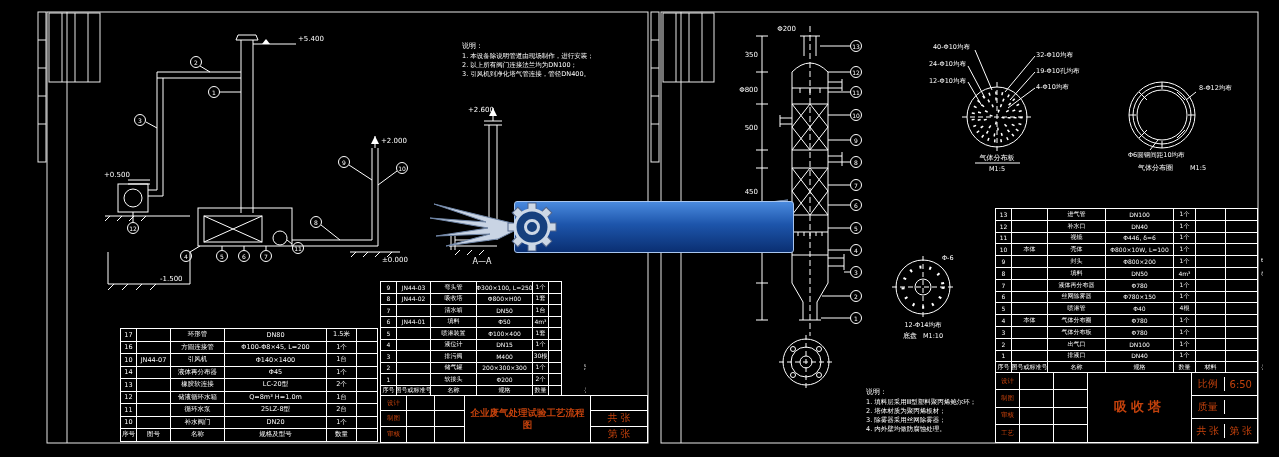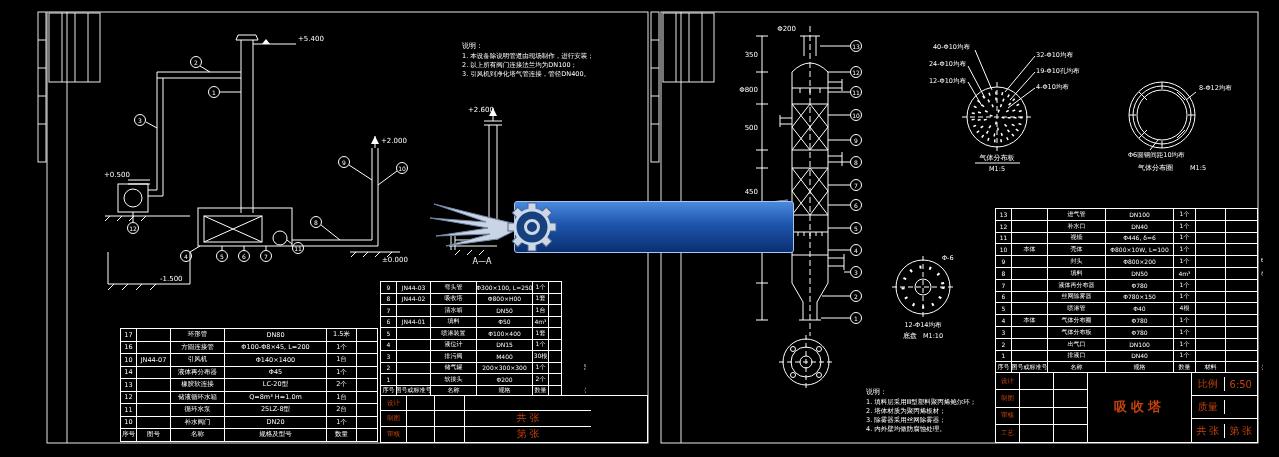--- a/index.html
+++ b/index.html
@@ -585,20 +585,21 @@
         <span class="f-label">制图</span>
         <span class="f-cell"></span>
         <span class="f-cell"></span>
       </div>
       <div class="f-row">
         <span class="f-label">审核</span>
         <span class="f-cell"></span>
         <span class="f-cell"></span>
       </div>
     </div>
+    <div class="tb-col tb-title">企业废气处理试验工艺流程图</div>
     <div class="tb-col tb-right">
       <div class="r-cell"></div>
       <div class="r-cell">共  张</div>
       <div class="r-cell">第  张</div>
     </div>
   </div>
 
   <div class="tbl bom">
 
       <div class="row">

